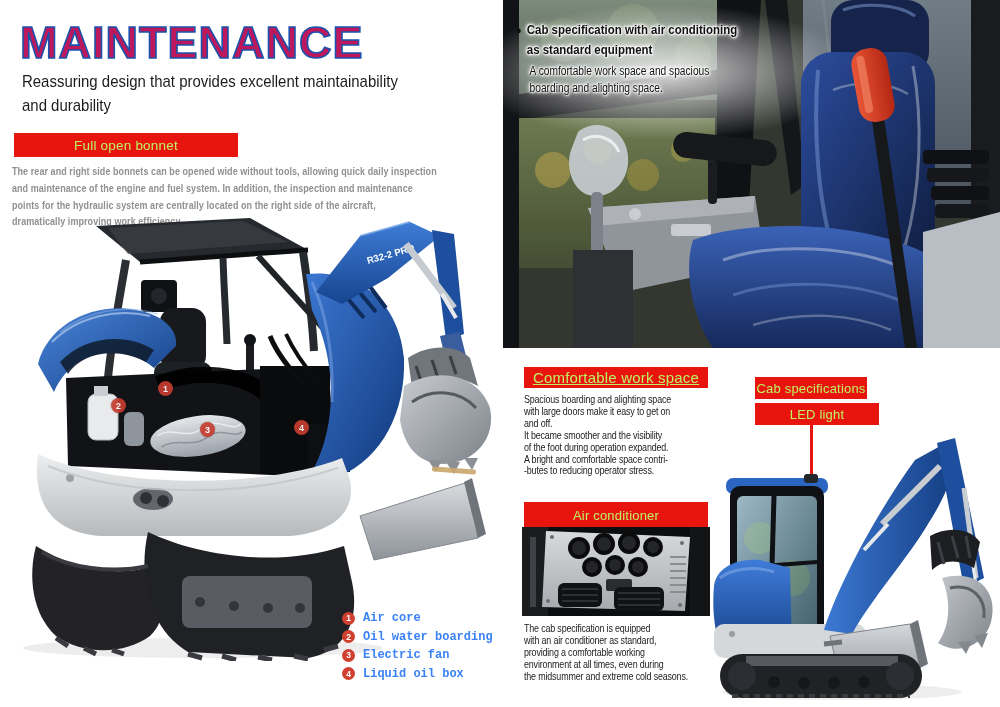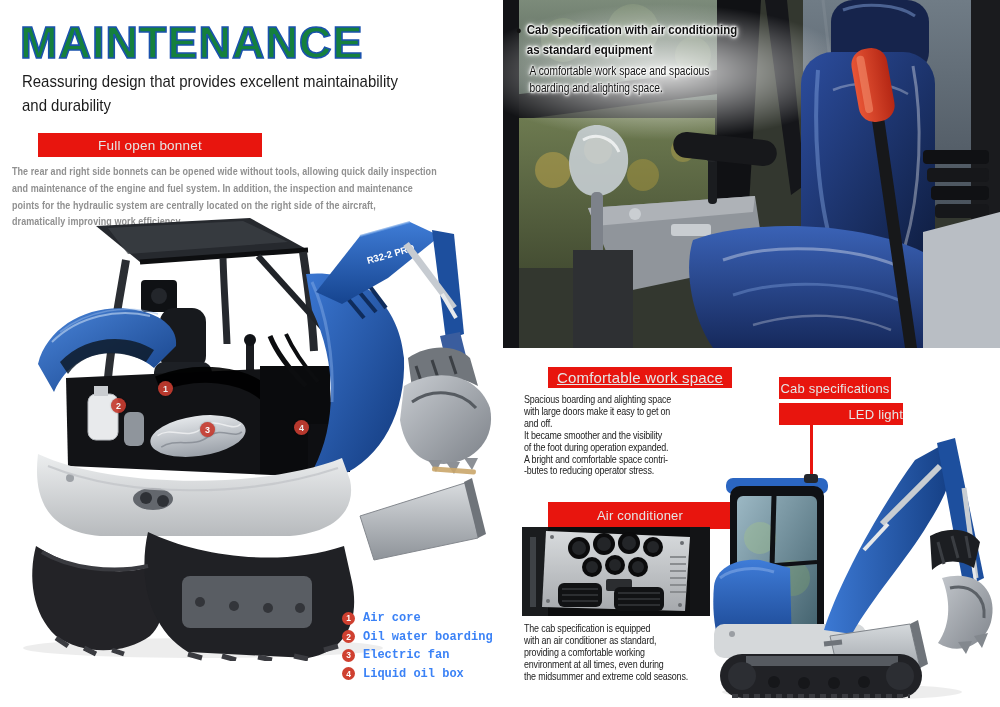--- a/index.html
+++ b/index.html
@@ -8,33 +8,33 @@
   .page {
     position:relative; width:1000px; height:707px;
     background:#ffffff; overflow:hidden;
   }
   .abs { position:absolute; }
 
   
   .page-title {
     left:20px; top:18px;
     font-size:45px; line-height:50px; font-weight:bold;
-    color:#15803d; letter-spacing:1px;
+    color:#be185d; letter-spacing:1px;
     -webkit-text-stroke:1.6px #1a52ad;
   }
   .page-subtitle {
     left:22px; top:70px; width:530px;
     font-size:17px; line-height:24px; color:#1c1c1c;
     white-space:pre-line;
     transform:scaleX(0.88); transform-origin:0 0;
   }
   .banner {
-    background:#e8150e; color:#e5e5e5;
+    background:#e8150e; color:#bef264;
     display:flex; align-items:center; justify-content:center;
-    font-size:13.5px; letter-spacing:0.2px;margin-left:24px;
+    font-size:13.5px; letter-spacing:0.2px;
   }
   .banner-bonnet { left:14px; top:133px; width:224px; height:24px; }
   .bonnet-body {
     left:12px; top:163px; width:620px;
     font-size:11.5px; font-weight:bold; line-height:16.8px;
     color:#909090; white-space:pre-line; letter-spacing:0.1px;
     transform:scaleX(0.78); transform-origin:0 0;
     text-shadow:-1px -1px 0 #fff, 1px -1px 0 #fff, -1px 1px 0 #fff,
                  1px 1px 0 #fff, 0 1px 0 #fff, 0 -1px 0 #fff,
                  1px 0 0 #fff, -1px 0 0 #fff;
@@ -90,21 +90,21 @@
   .banner-ac { left:524px; top:502px; width:184px; height:27px; font-size:13px; }
   .ac-photo { left:522px; top:527px; width:188px; height:89px; }
   .ac-body {
     left:524px; top:623px; width:218px;
     font-size:10.5px; line-height:11.9px; color:#222; letter-spacing:-0.2px;
     white-space:pre-line;
     transform:scaleX(0.85); transform-origin:0 0;
   }
 
   .banner-cabspec { left:755px; top:377px; width:112px; height:22px; font-size:13px; }
-  .banner-led     { left:755px; top:403px; width:124px; height:22px; font-size:13px;justify-content:flex-end; }
+  .banner-led     { left:755px; top:403px; width:124px; height:22px; font-size:13px; }
   .led-line { left:810px; top:425px; width:3px; height:54px; background:#e8150e; }
   .led-dot  { left:803px; top:477px; width:15px; height:8px; border-radius:3px; background:#e8150e; }
 
   .bottom-machine { left:712px; top:428px; width:288px; height:276px; }
 </style>
 </head>
 <body>
 
 <div class="page">
 

